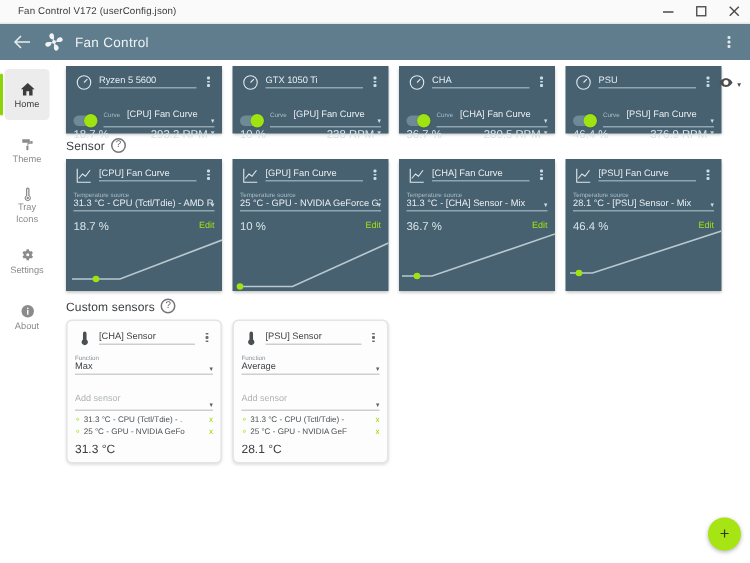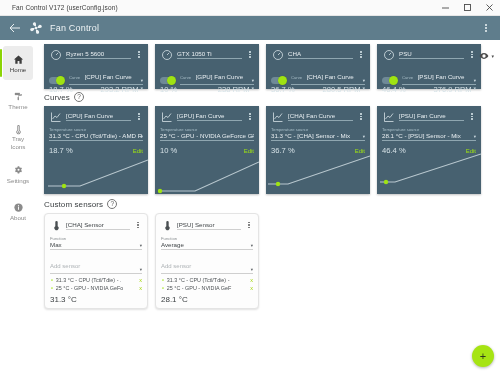--- a/index.html
+++ b/index.html
@@ -408,21 +408,21 @@
             <span class="pct">46.4 %</span>
             <span class="rpm">
               <span>376.9 RPM</span>
               <span class="chev">▾</span>
             </span>
           </div>
         </div>
       </div>
 
       <div class="section-head">
-        <span class="section-title">Curves</span>
+        <span class="section-title">Sensor</span>
         <span class="round-icon">?</span>
       </div>
 
       <div class="card-row">
 
         <div class="card curve-card">
           <div class="curve-inner">
             <div class="curve-top">
               <span class="chart-icon">
                 <svg width="12" height="12" viewBox="0 0 24 24" fill="none" stroke="#dfe9ed" stroke-width="1.5">

